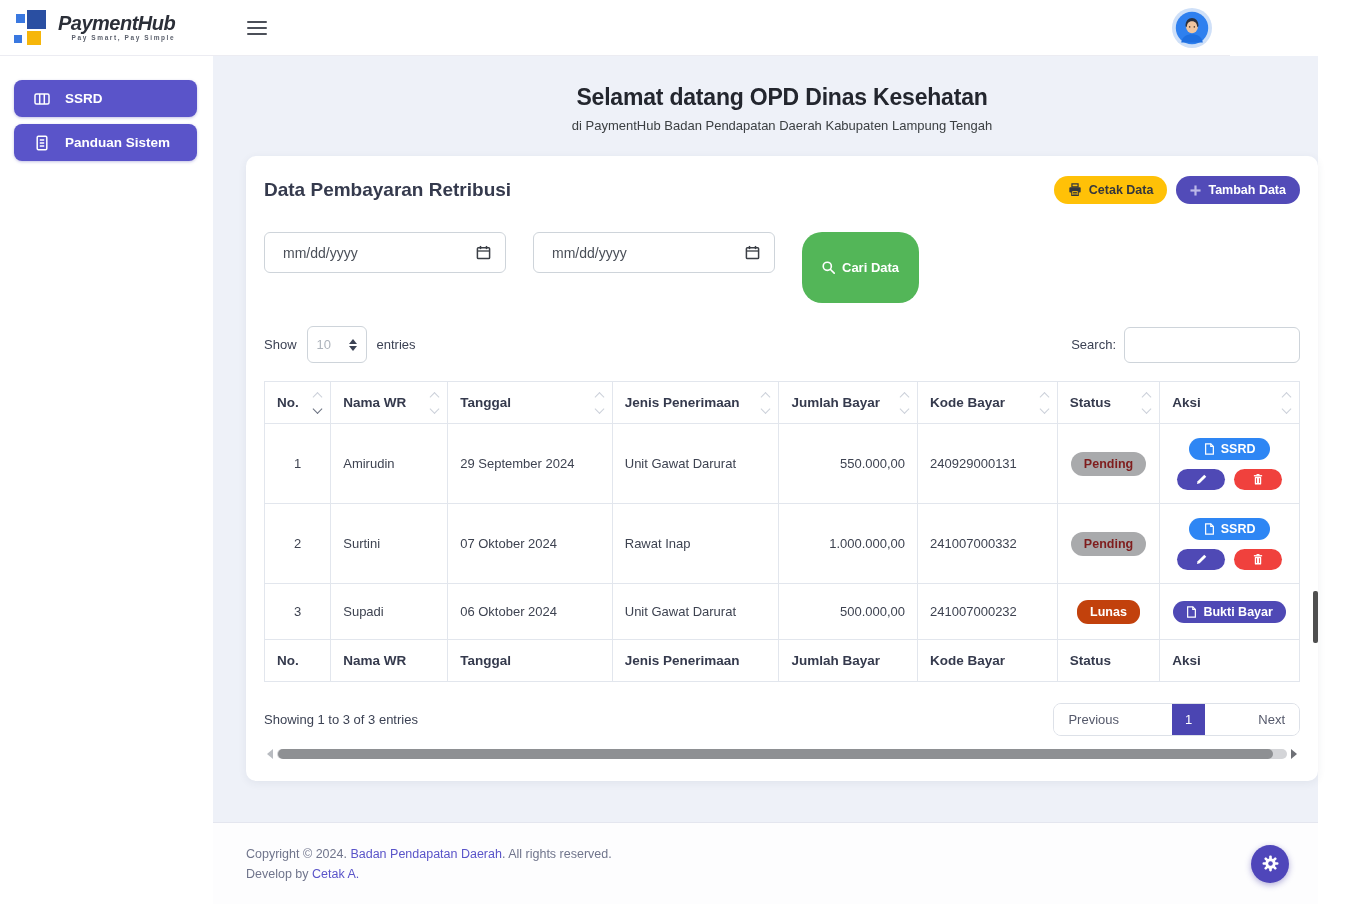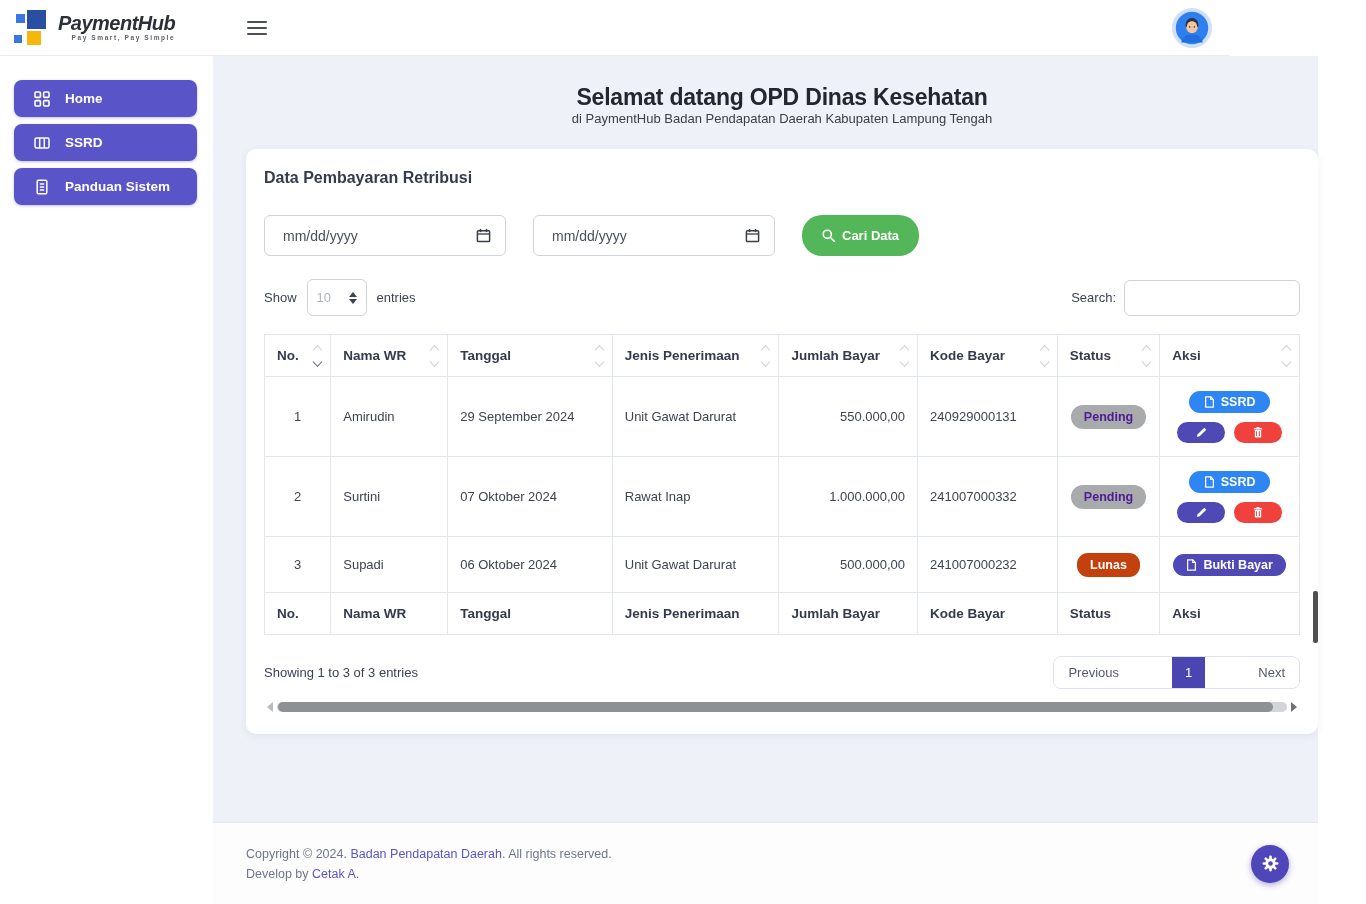--- a/index.html
+++ b/index.html
@@ -32,39 +32,39 @@
     display:flex; align-items:center; gap:15px; padding-left:20px; cursor:pointer;
     box-shadow:0 1px 3px rgba(80,76,180,.35); }
   .side-item .s-ico { width:16px; height:16px; display:flex; }
   .side-item .s-label { color:#fff; font-size:13.5px; font-weight:700; }
 
   .main { flex:1; background:#eef1f8; display:flex; flex-direction:column; position:relative; min-height:0; }
 
   
   .welcome { padding:28px 0 0 33px;text-align:center; }
   .welcome h1 { font-size:23px; font-weight:800; color:#23262e; letter-spacing:-0.2px; }
-  .welcome p { margin-top:0; font-size:13px; color:#3c4043; }
+  .welcome p { margin-top:7px; font-size:13px; color:#3c4043; }
 
   
   .card { margin:23px 0 0 33px; width:1072px; background:#fff; border-radius:10px;
     box-shadow:0 2px 8px rgba(40,50,90,.07); padding:20px 18px 22px; }
   .card-head { display:flex; align-items:center; }
-  .card-title { font-size:16px; font-weight:800; color:#353a4d; }
+  .card-title { font-size:19px; font-weight:800; color:#353a4d; }
   .card-head .head-btns { margin-left:auto; display:flex; gap:9px; }
   .btn { border:none; cursor:pointer; display:inline-flex; align-items:center; gap:7px;
     font-family:inherit; font-weight:700; }
   .btn-print { background:#ffc107; color:#33363d; font-size:12.5px; padding:7px 14px; border-radius:15px; }
   .btn-add { background:#524bb8; color:#fff; font-size:12.5px; padding:7px 14px; border-radius:15px; }
 
   .filter-row { margin-top:28px; display:flex; align-items:flex-start; }
   .date-field { width:242px; height:41px; border:1px solid #ced4da; border-radius:6px; background:#fff;
     display:flex; align-items:center; padding:0 14px 0 18px; margin-right:27px; }
   .date-field input { border:none; outline:none; flex:1; font-family:inherit; font-size:14px; color:#4a4f58; background:transparent; }
   .date-field input::placeholder { color:#4a4f58; }
-  .btn-search { background:#53b658; color:#fff; font-size:13px; padding:13px 20px; border-radius:20px; margin-left:0; }
+  .btn-search { background:#53b658; color:#fff; font-size:13px; padding:28px 20px; border-radius:20px; margin-left:0; }
 
   .controls-row { margin-top:23px; display:flex; align-items:center; font-size:13px; color:#3c4254; }
   .entries-select { margin:0 10px; width:60px; height:37px; border:1px solid #ced4da; border-radius:6px;
     display:flex; align-items:center; padding:0 9px; cursor:pointer; }
   .entries-select .val { color:#aeb4bc; font-size:13px; flex:1; }
   .stepper { display:flex; flex-direction:column; gap:2px; }
   .stepper i { width:0; height:0; border-left:4px solid transparent; border-right:4px solid transparent; display:block; }
   .stepper .up { border-bottom:5px solid #3c4254; }
   .stepper .dn { border-top:5px solid #3c4254; }
   .search-group { margin-left:auto; display:flex; align-items:center; gap:8px; }
@@ -84,21 +84,21 @@
   .chv.dn { transform:rotate(45deg); }
   .chv.active { border-color:#6a7180; }
   .data td { padding:10px 12px; color:#3e4351; }
   tr.row-tall { height:80px; }
   tr.row-short { height:56px; }
   td.c-no { text-align:center; }
   td.c-num { text-align:right; }
   td.c-mid { text-align:center; }
 
   .badge { display:inline-block; padding:5px 13px; border-radius:13px; font-size:12.5px; font-weight:700; }
-  .badge.pending { background:#a9aaac; color:#4c1d95; }
+  .badge.pending { background:#a9aaac; color:#7f1d1d; }
   .badge.lunas { background:#c2410c; color:#fff;border-radius:11px; }
 
   .aksi-stack { display:flex; flex-direction:column; align-items:center; gap:9px; }
   .aksi-row { display:flex; gap:9px; }
   .pill-btn { border:none; cursor:pointer; display:inline-flex; align-items:center; justify-content:center;
     gap:6px; border-radius:12px; font-family:inherit; font-weight:700; }
   .pb-ssrd { background:#2e86f4; color:#fff; font-size:12.5px; padding:4px 15px; }
   .pb-edit { background:#4f49b5; width:48px; height:21px; }
   .pb-del  { background:#f0413d; width:48px; height:21px; }
   .pb-bukti { background:#4f49b5; color:#fff; font-size:12.5px; padding:4px 13px; }
@@ -161,31 +161,20 @@
         <circle cx="22.6" cy="18.8" r=".9" fill="#5a4633"></circle>
       </svg>
     </div>
   </header>
 
   <div class="layout">
 
     <aside class="sidebar">
       <div class="side-item">
         <span class="s-ico">
-          <svg width="16" height="16" viewBox="0 0 16 16" fill="none" stroke="#fff" stroke-width="1.6">
-            <rect x="1" y="1" width="5.4" height="5.4" rx="1"></rect>
-              <rect x="9.6" y="1" width="5.4" height="5.4" rx="1"></rect>
-            <rect x="1" y="9.6" width="5.4" height="5.4" rx="1"></rect>
-              <rect x="9.6" y="9.6" width="5.4" height="5.4" rx="1"></rect>
-          </svg>
-          </span>
-        <span class="s-label">Home</span>
-      </div>
-      <div class="side-item">
-        <span class="s-ico">
           <svg width="16" height="16" viewBox="0 0 16 16" fill="none" stroke="#fff" stroke-width="1.5">
             <rect x="1" y="3" width="14" height="10" rx="1.5"></rect>
               <line x1="5.7" y1="3" x2="5.7" y2="13"></line>
               <line x1="10.3" y1="3" x2="10.3" y2="13"></line>
           </svg>
           </span>
         <span class="s-label">SSRD</span>
       </div>
       <div class="side-item">
         <span class="s-ico">
@@ -202,20 +191,39 @@
 
     <main class="main">
       <div class="welcome">
         <h1>Selamat datang OPD Dinas Kesehatan</h1>
         <p>di PaymentHub Badan Pendapatan Daerah Kabupaten Lampung Tengah</p>
       </div>
 
       <section class="card">
         <div class="card-head">
           <span class="card-title">Data Pembayaran Retribusi</span>
+          <div class="head-btns">
+            <button class="btn btn-print">
+              <svg width="14" height="14" viewBox="0 0 16 16">
+                <path d="M4.5 1h7v3.5h-7z" fill="none" stroke="#33363d" stroke-width="1.4"></path>
+                <rect x="1.5" y="4.8" width="13" height="6" rx="1" fill="#33363d"></rect>
+                <rect x="4.3" y="8.6" width="7.4" height="5.6" fill="#ffc107" stroke="#33363d" stroke-width="1.3"></rect>
+                <line x1="5.8" y1="10.8" x2="10.2" y2="10.8" stroke="#33363d" stroke-width="1.1"></line>
+                <line x1="5.8" y1="12.6" x2="10.2" y2="12.6" stroke="#33363d" stroke-width="1.1"></line>
+              </svg>
+              <span>Cetak Data</span>
+            </button>
+            <button class="btn btn-add">
+              <svg width="11" height="11" viewBox="0 0 12 12">
+                <line x1="6" y1="0.5" x2="6" y2="11.5" stroke="#bdb9e8" stroke-width="2.4"></line>
+                <line x1="0.5" y1="6" x2="11.5" y2="6" stroke="#bdb9e8" stroke-width="2.4"></line>
+              </svg>
+              <span>Tambah Data</span>
+            </button>
+          </div>
         </div>
 
         <div class="filter-row">
           <div class="date-field">
             <input type="text" placeholder="mm/dd/yyyy" style="">
             <svg width="15" height="15" viewBox="0 0 16 16">
               <rect x="1.5" y="3" width="13" height="11.5" rx="1" fill="none" stroke="#3b3f46" stroke-width="1.6"></rect>
               <line x1="4.8" y1="1" x2="4.8" y2="4.4" stroke="#3b3f46" stroke-width="1.6"></line>
               <line x1="11.2" y1="1" x2="11.2" y2="4.4" stroke="#3b3f46" stroke-width="1.6"></line>
               <line x1="1.5" y1="6.4" x2="14.5" y2="6.4" stroke="#3b3f46" stroke-width="1.4"></line>

